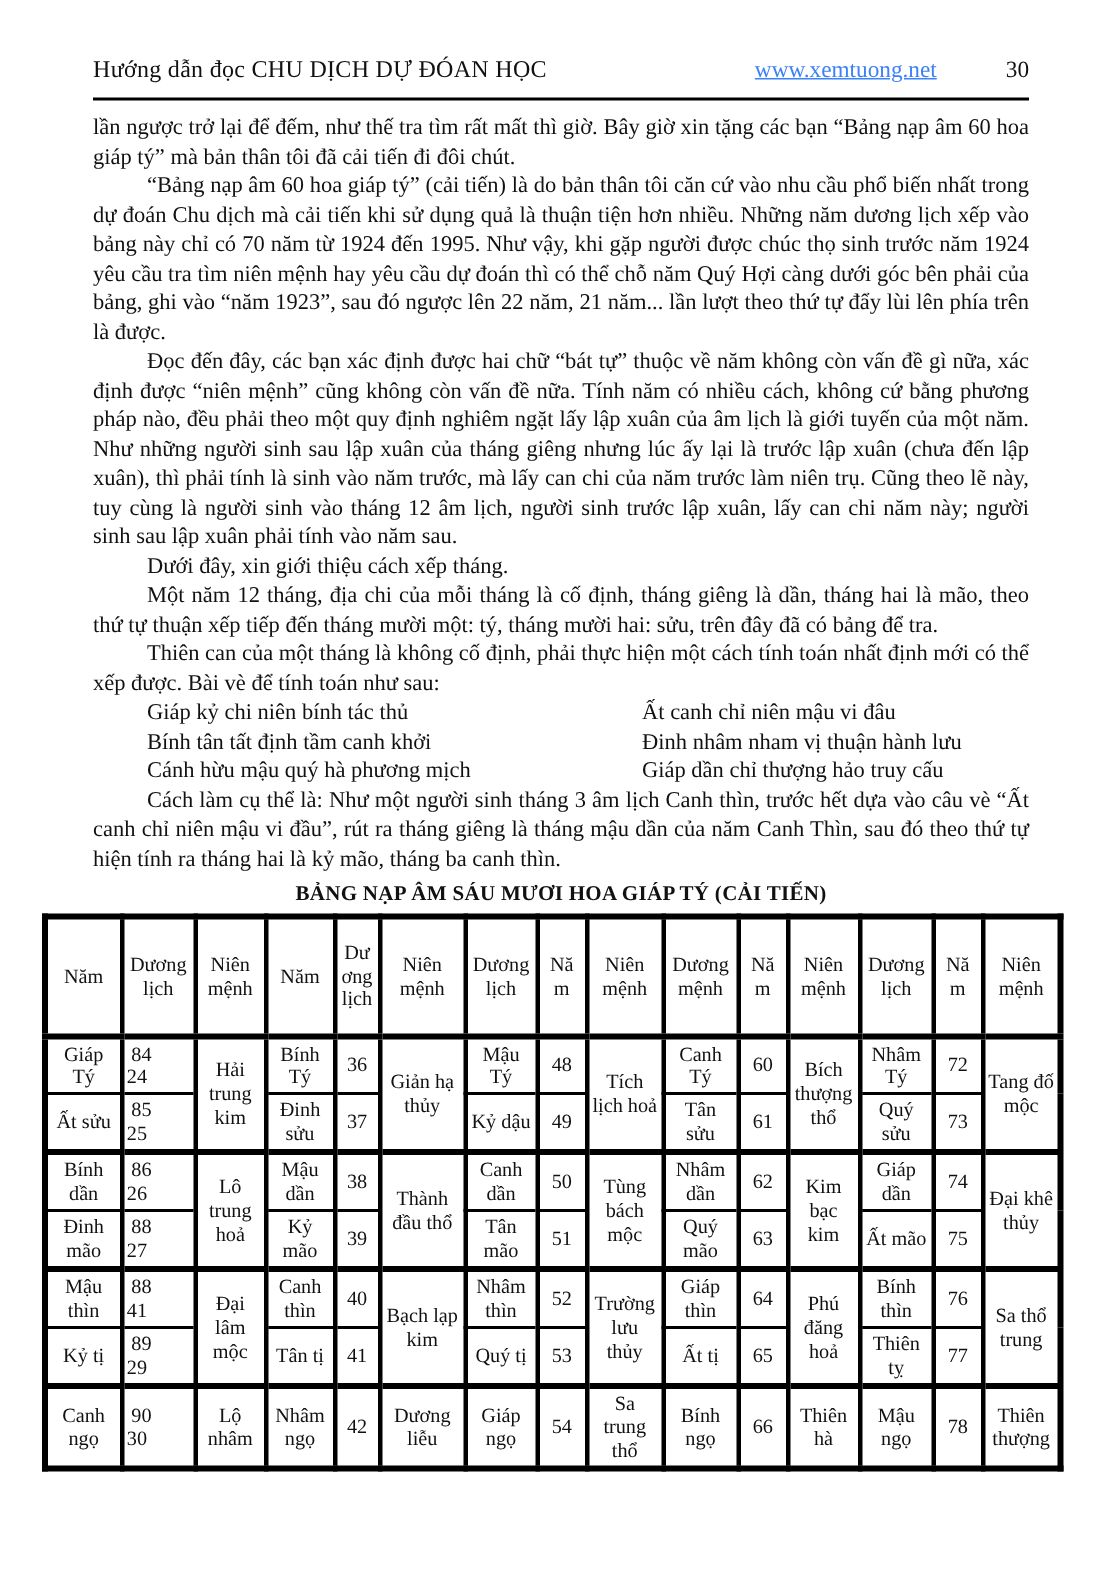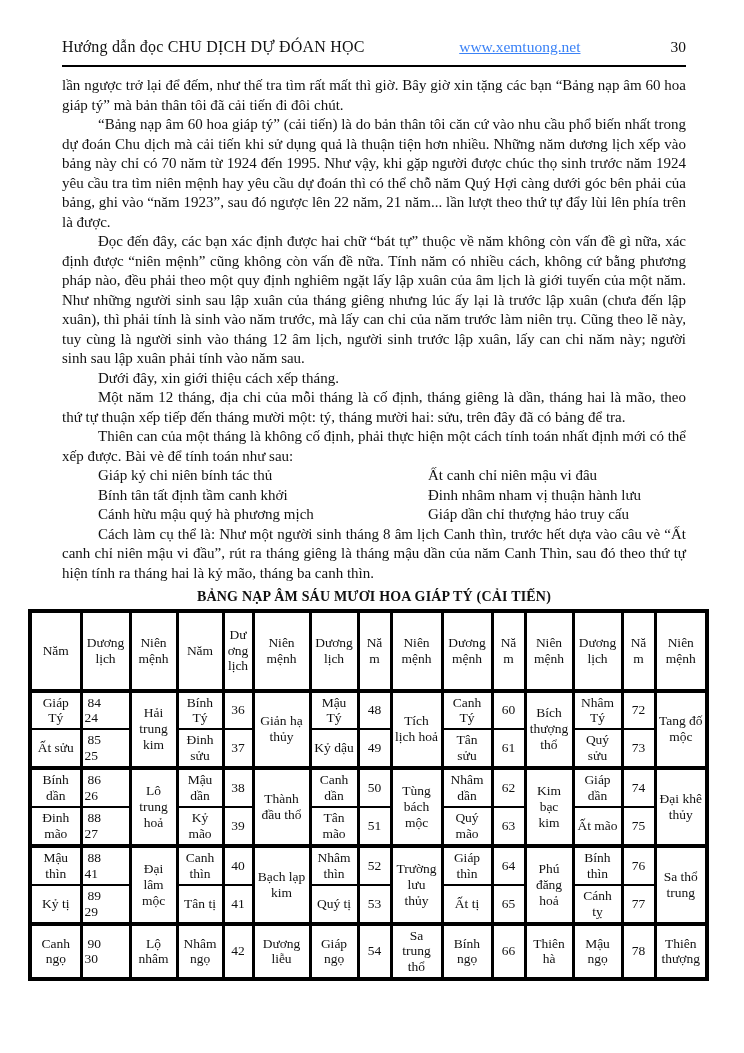--- a/index.html
+++ b/index.html
@@ -8,21 +8,21 @@
     width:744px;height:1053px;
     margin:0 auto;
     background:#ffffff;
     font-family:"Liberation Serif","DejaVu Serif",serif;
     color:#111;
     box-sizing:border-box;
     padding:38px 58px 0 62px;
     overflow:hidden;
   }
   
-  .hdr{display:flex;align-items:baseline;font-size:16px;gap:44px;}
+  .hdr{display:flex;align-items:baseline;font-size:16px;}
   .hdr-title{flex:1;letter-spacing:.2px;}
   .hdr-link{color:#3b82f6;text-decoration:underline;margin-right:46px;font-size:15.5px;}
   .hdr-page{font-size:15.5px;}
   .hdr-rule{border:0;border-top:2px solid #000;margin:9px 0 0 0;}
   
   .doc{margin-top:9px;font-size:15px;line-height:19.5px;text-align:justify;}
   .doc p{margin:0;}
   .doc p.ind{text-indent:36px;}
   .verses{margin:0 0 0 36px;}
   .verse-row{display:flex;}
@@ -94,21 +94,21 @@
       <div class="verse-row">
         <span class="verse-left">Bính tân tất định tầm canh khởi</span>
         <span class="verse-right">Đinh nhâm nham vị thuận hành lưu</span>
       </div>
       <div class="verse-row">
         <span class="verse-left">Cánh hừu mậu quý hà phương mịch</span>
         <span class="verse-right">Giáp dần chỉ thượng hảo truy cấu</span>
       </div>
     </div>
 
-    <p class="ind">Cách làm cụ thể là: Như một người sinh tháng 8 âm lịch Canh thìn, trước hết dựa vào câu vè “Ất canh chỉ niên mậu vi đầu”, rút ra tháng giêng là tháng mậu dần của năm Canh Thìn, sau đó theo thứ tự hiện tính ra tháng hai là kỷ mão, tháng ba canh thìn.</p>
+    <p class="ind">Cách làm cụ thể là: Như một người sinh tháng 3 âm lịch Canh thìn, trước hết dựa vào câu vè “Ất canh chỉ niên mậu vi đầu”, rút ra tháng giêng là tháng mậu dần của năm Canh Thìn, sau đó theo thứ tự hiện tính ra tháng hai là kỷ mão, tháng ba canh thìn.</p>
 
     <div class="tbl-title">BẢNG NẠP ÂM SÁU MƯƠI HOA GIÁP TÝ (CẢI TIẾN)</div>
 
     <table class="naptable">
       <colgroup>
         <col style="width:51px">
           <col style="width:49px">
           <col style="width:47px">
         <col style="width:46px">
           <col style="width:30px">
@@ -241,21 +241,21 @@
           <td>
             <span class="dl-a">89</span>
             <span class="dl-b">29</span>
           </td>
           <td>Tân tị</td>
           <td>41</td>
           <td>Quý tị</td>
           <td>53</td>
           <td>Ất tị</td>
           <td>65</td>
-          <td>Cánh tỵ</td>
+          <td>Thiên tỵ</td>
           <td>77</td>
         </tr>
 
         <tr class="grp tall">
           <td>Canh ngọ</td>
           <td>
             <span class="dl-a">90</span>
             <span class="dl-b">30</span>
           </td>
           <td>Lộ nhâm</td>

